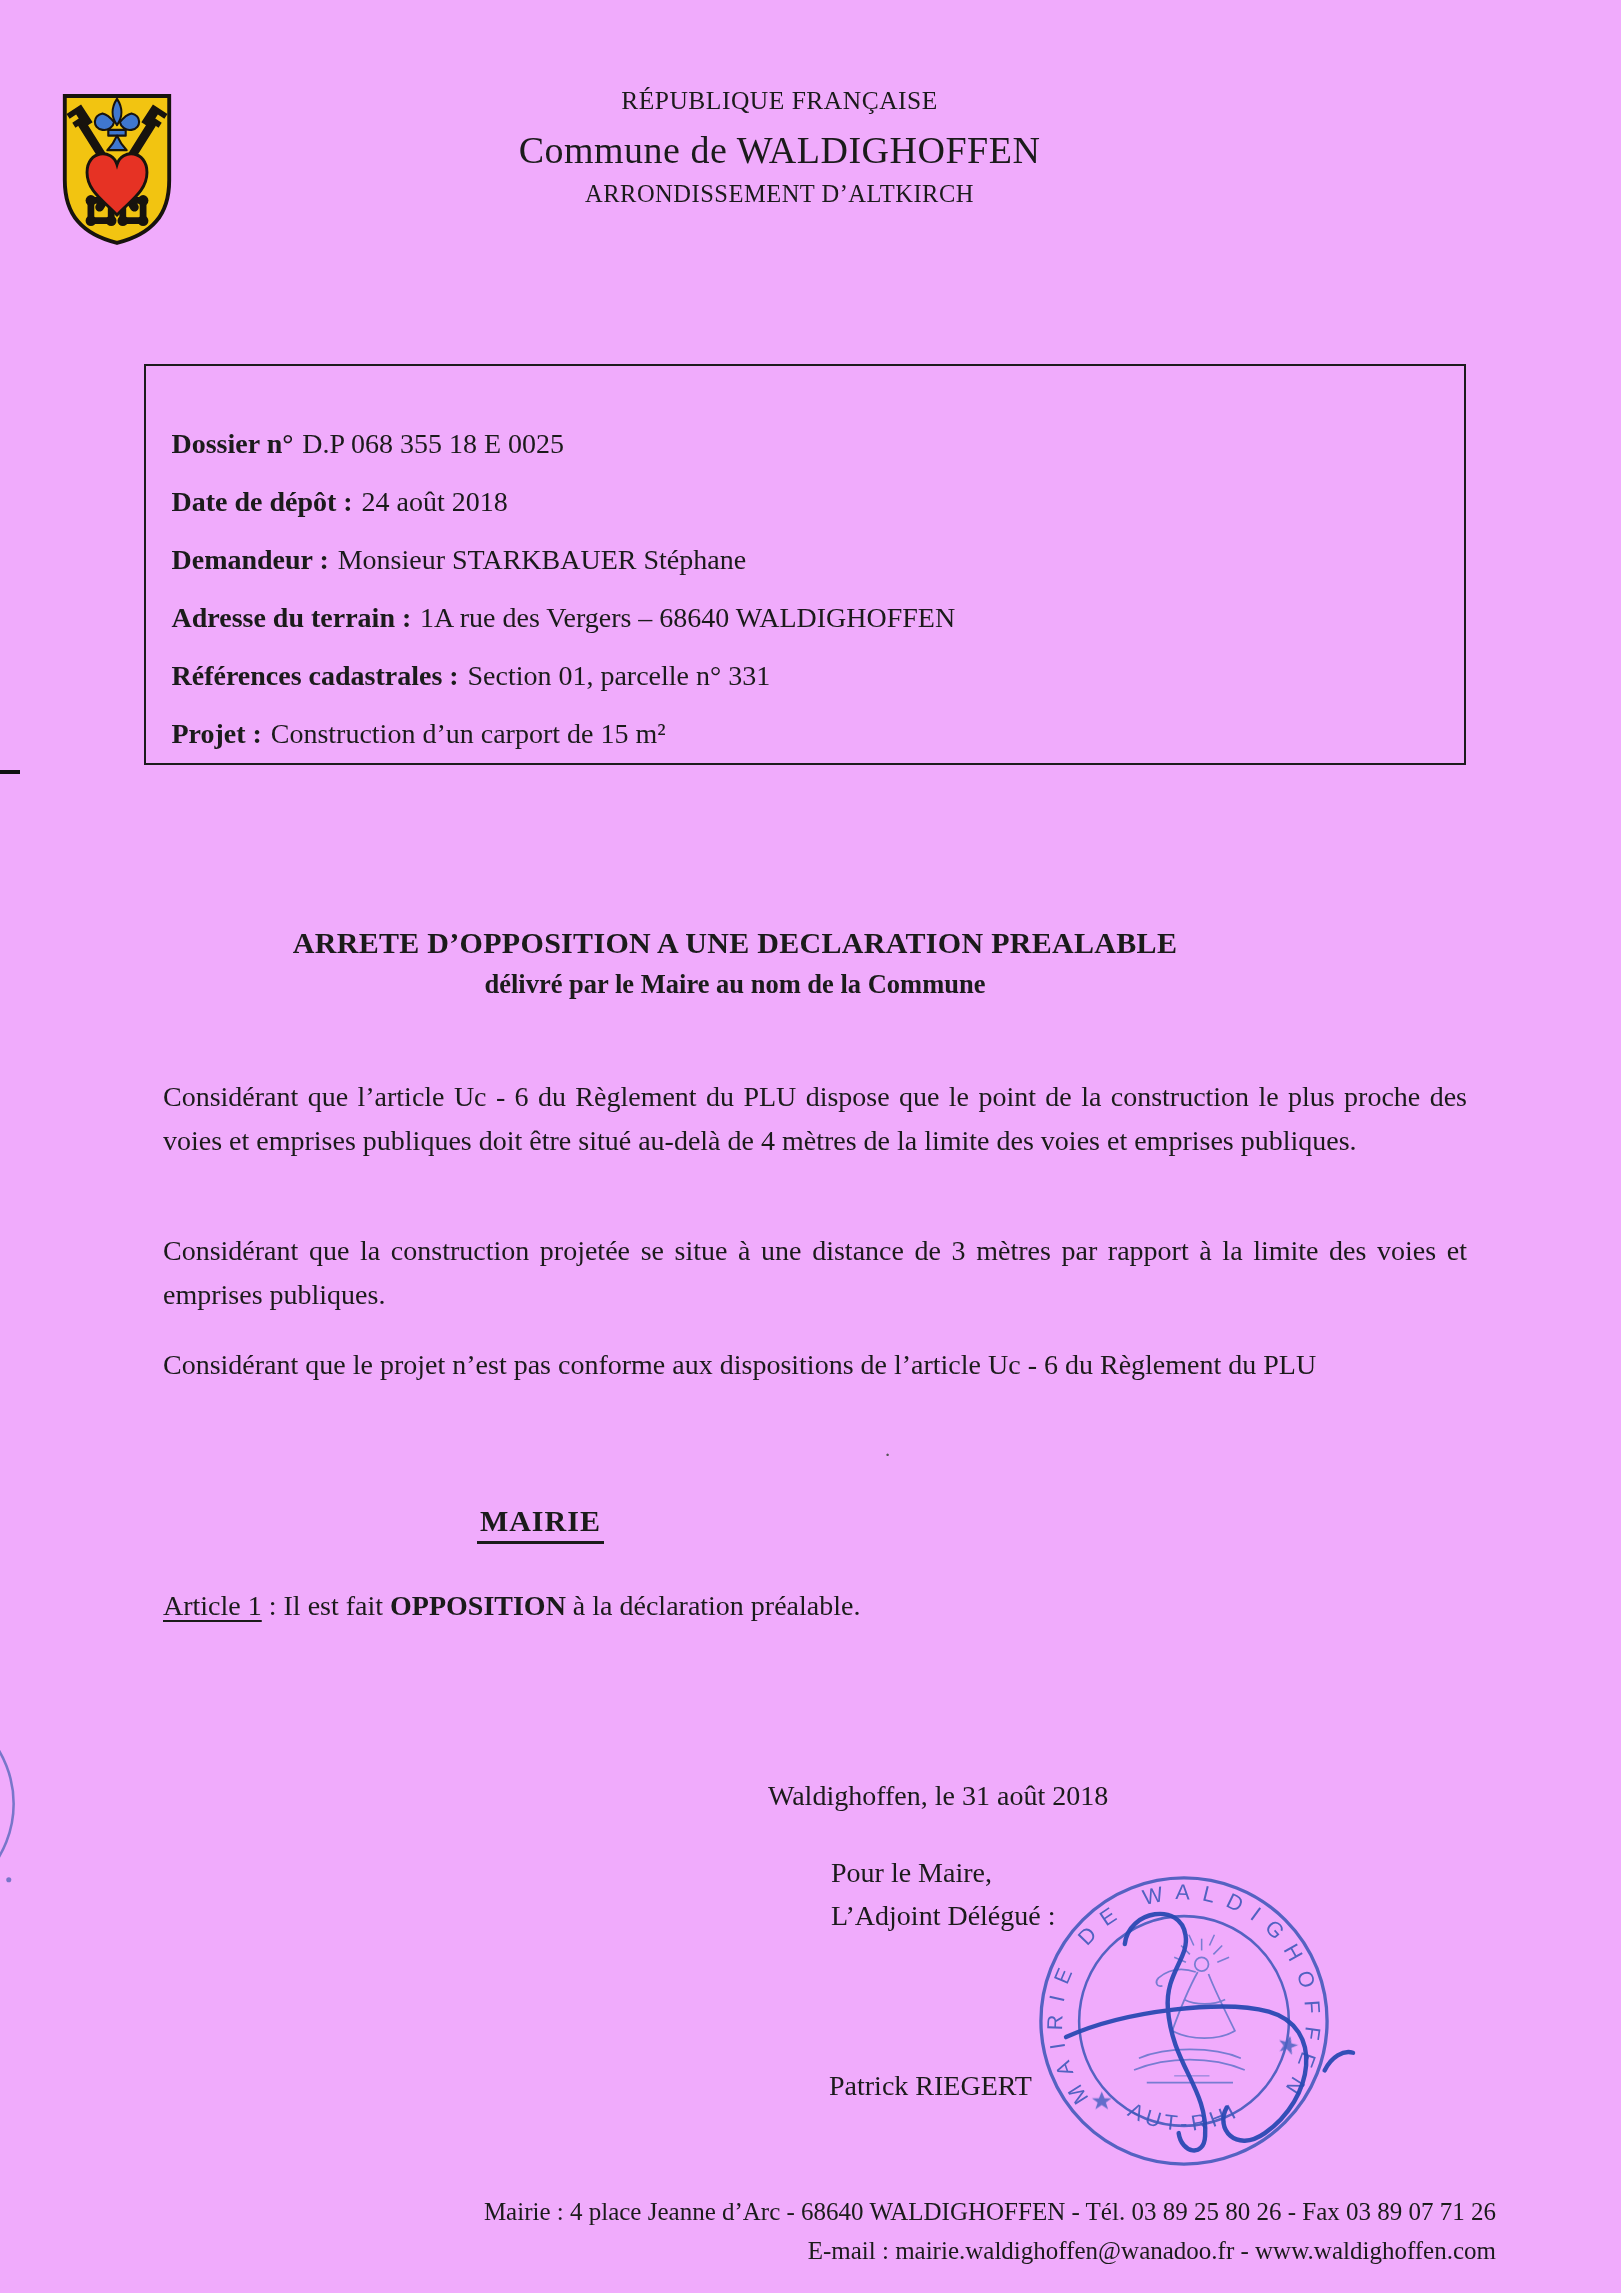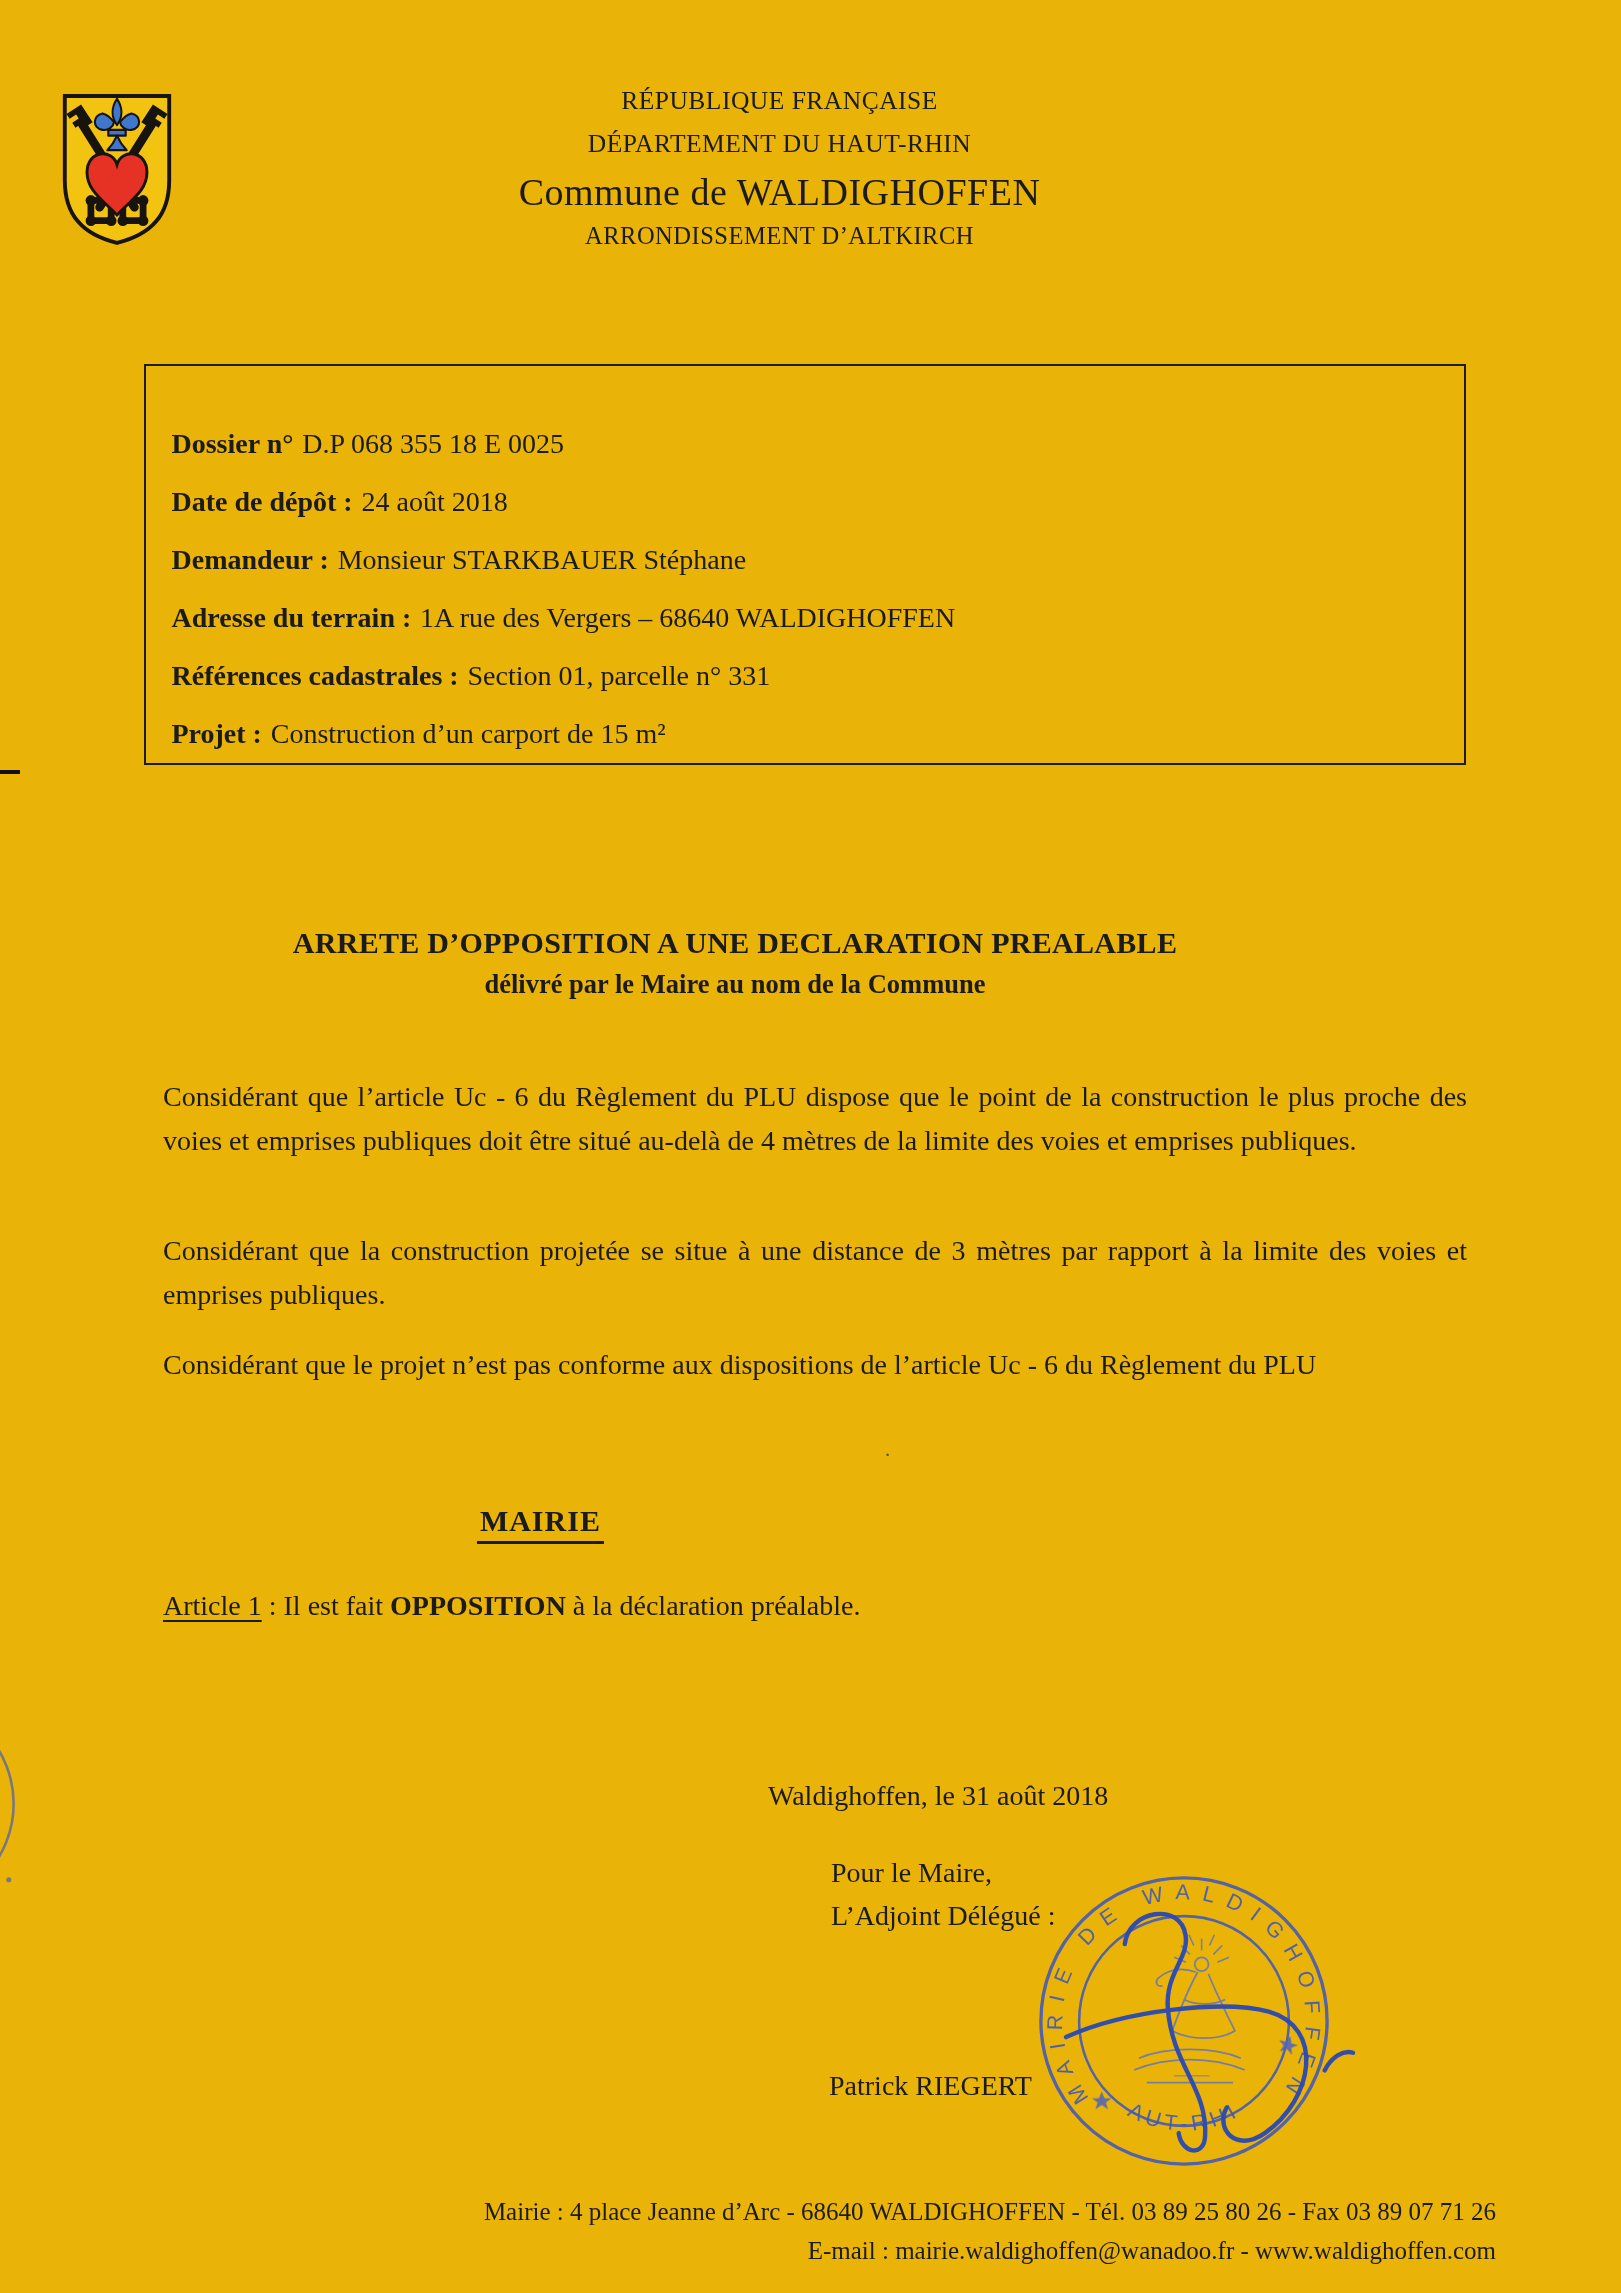--- a/index.html
+++ b/index.html
@@ -1,19 +1,19 @@
 <!DOCTYPE html>
 <html><head>
 <meta charset="utf-8">
 <style>
   html,body{margin:0;padding:0;background:#ffffff;}
   .page{
     position:relative;
     width:1621px;height:2294px;
-    background:#eab308;
+    background:#f0abfc;
     font-family:"Liberation Serif", serif;
     color:#1b1b1b;
     overflow:hidden;
   }
   
   .hdr{position:absolute;left:304px;top:86px;width:951px;text-align:center;}
   .hdr-line{font-size:25.5px;letter-spacing:0.5px;}
   .hdr-line2{margin-top:12.7px;}
   .hdr-commune{font-size:38px;margin-top:11.8px;letter-spacing:0.5px;}
   .hdr-arr{font-size:24.5px;margin-top:7.8px;letter-spacing:0.5px;}
@@ -95,21 +95,20 @@
       <path d="M60 8 C66 17 66 27 60 35 C54 27 54 17 60 8 Z"></path>
       <path d="M45 23 C35 25 34 38 45 40 C51 41 56 37 57 32 C53 27 50 24 45 23 Z"></path>
       <path d="M75 23 C85 25 86 38 75 40 C69 41 64 37 63 32 C67 27 70 24 75 23 Z"></path>
       <rect x="51" y="40" width="18" height="6"></rect>
       <path d="M60 46 C57 53 54 57 50 61 L70 61 C66 57 63 53 60 46 Z"></path>
     </g>
   </svg>
 
   <div class="hdr">
     <div class="hdr-line">RÉPUBLIQUE FRANÇAISE</div>
-    <div class="hdr-line hdr-line2">DÉPARTEMENT DU HAUT-RHIN</div>
     <div class="hdr-commune">Commune de WALDIGHOFFEN</div>
     <div class="hdr-arr">ARRONDISSEMENT D’ALTKIRCH</div>
   </div>
 
   <div class="dossier-box">
     <div class="row">
       <span class="lbl">Dossier n°</span><span>D.P 068 355 18 E 0025</span>
     </div>
     <div class="row">
       <span class="lbl">Date de dépôt :</span><span>24 août 2018</span>

